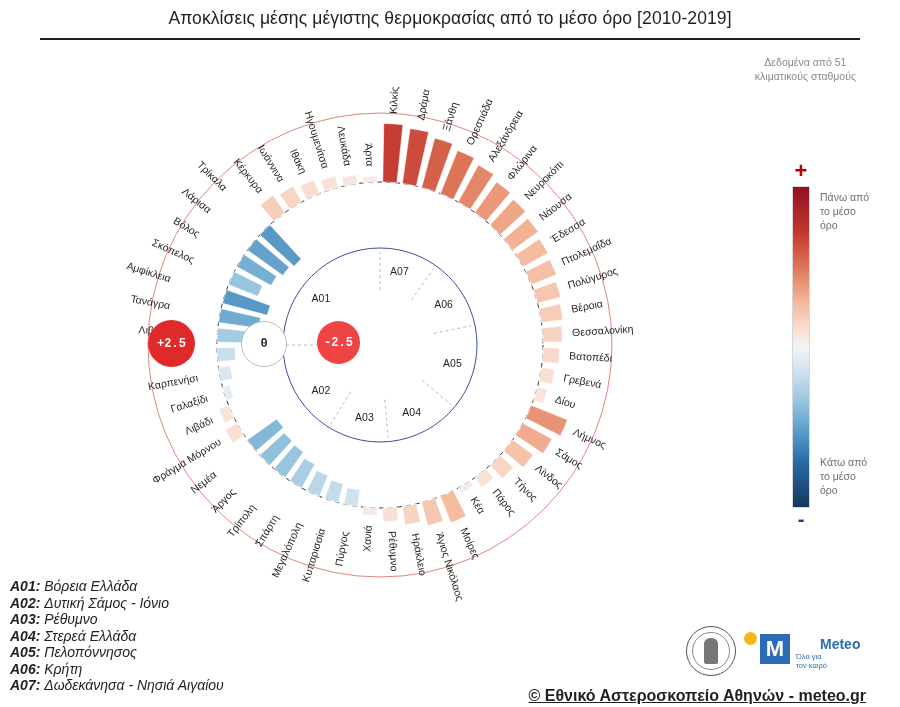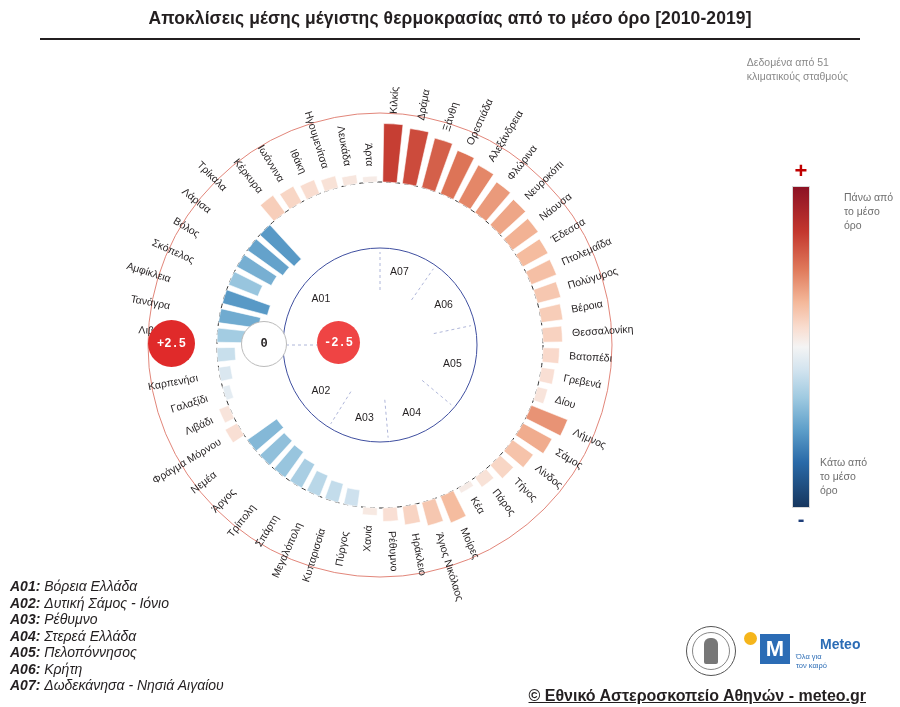--- a/index.html
+++ b/index.html
@@ -21,21 +21,21 @@
     width: 900px;
     height: 707px;
   }
   .title-bar {
     position: absolute;
     left: 40px;
     top: 8px;
     width: 820px;
     text-align: center;
     font-size: 17.5px;
-    font-weight: bold;
+    font-weight: normal;
     letter-spacing: 0.1px;
   }
   .title-rule {
     position: absolute;
     left: 40px;
     top: 38px;
     width: 820px;
     height: 2px;
     background: #231f20;
   }
@@ -43,23 +43,23 @@
     position: absolute;
     left: 12px;
     top: 55px;
     font-size: 21px;
     font-weight: bold;
     color: #5b7fa6;
     letter-spacing: 0.2px;
   }
   .stations-note {
     position: absolute;
-    right: 52px;
+    right: 44px;
     top: 55px;
-    text-align: left;
+    text-align: center;
     font-size: 10.5px;
     color: #8a8a8a;
     line-height: 1.35;
   }
   
   .region-legend {
     position: absolute;
     left: 10px;
     top: 578px;
     font-size: 14px;
@@ -120,21 +120,20 @@
     font-weight: bold;
     line-height: 18px;
   }
   .cbar-label-top {
     position: absolute;
     left: 34px;
     top: 30px;
     font-size: 10.5px;
     color: #6e6e6e;
     line-height: 1.35;
-    margin-left: 24px;
   }
   .cbar-label-bottom {
     position: absolute;
     left: 34px;
     top: 295px;
     font-size: 10.5px;
     color: #6e6e6e;
     line-height: 1.35;
   }
   

